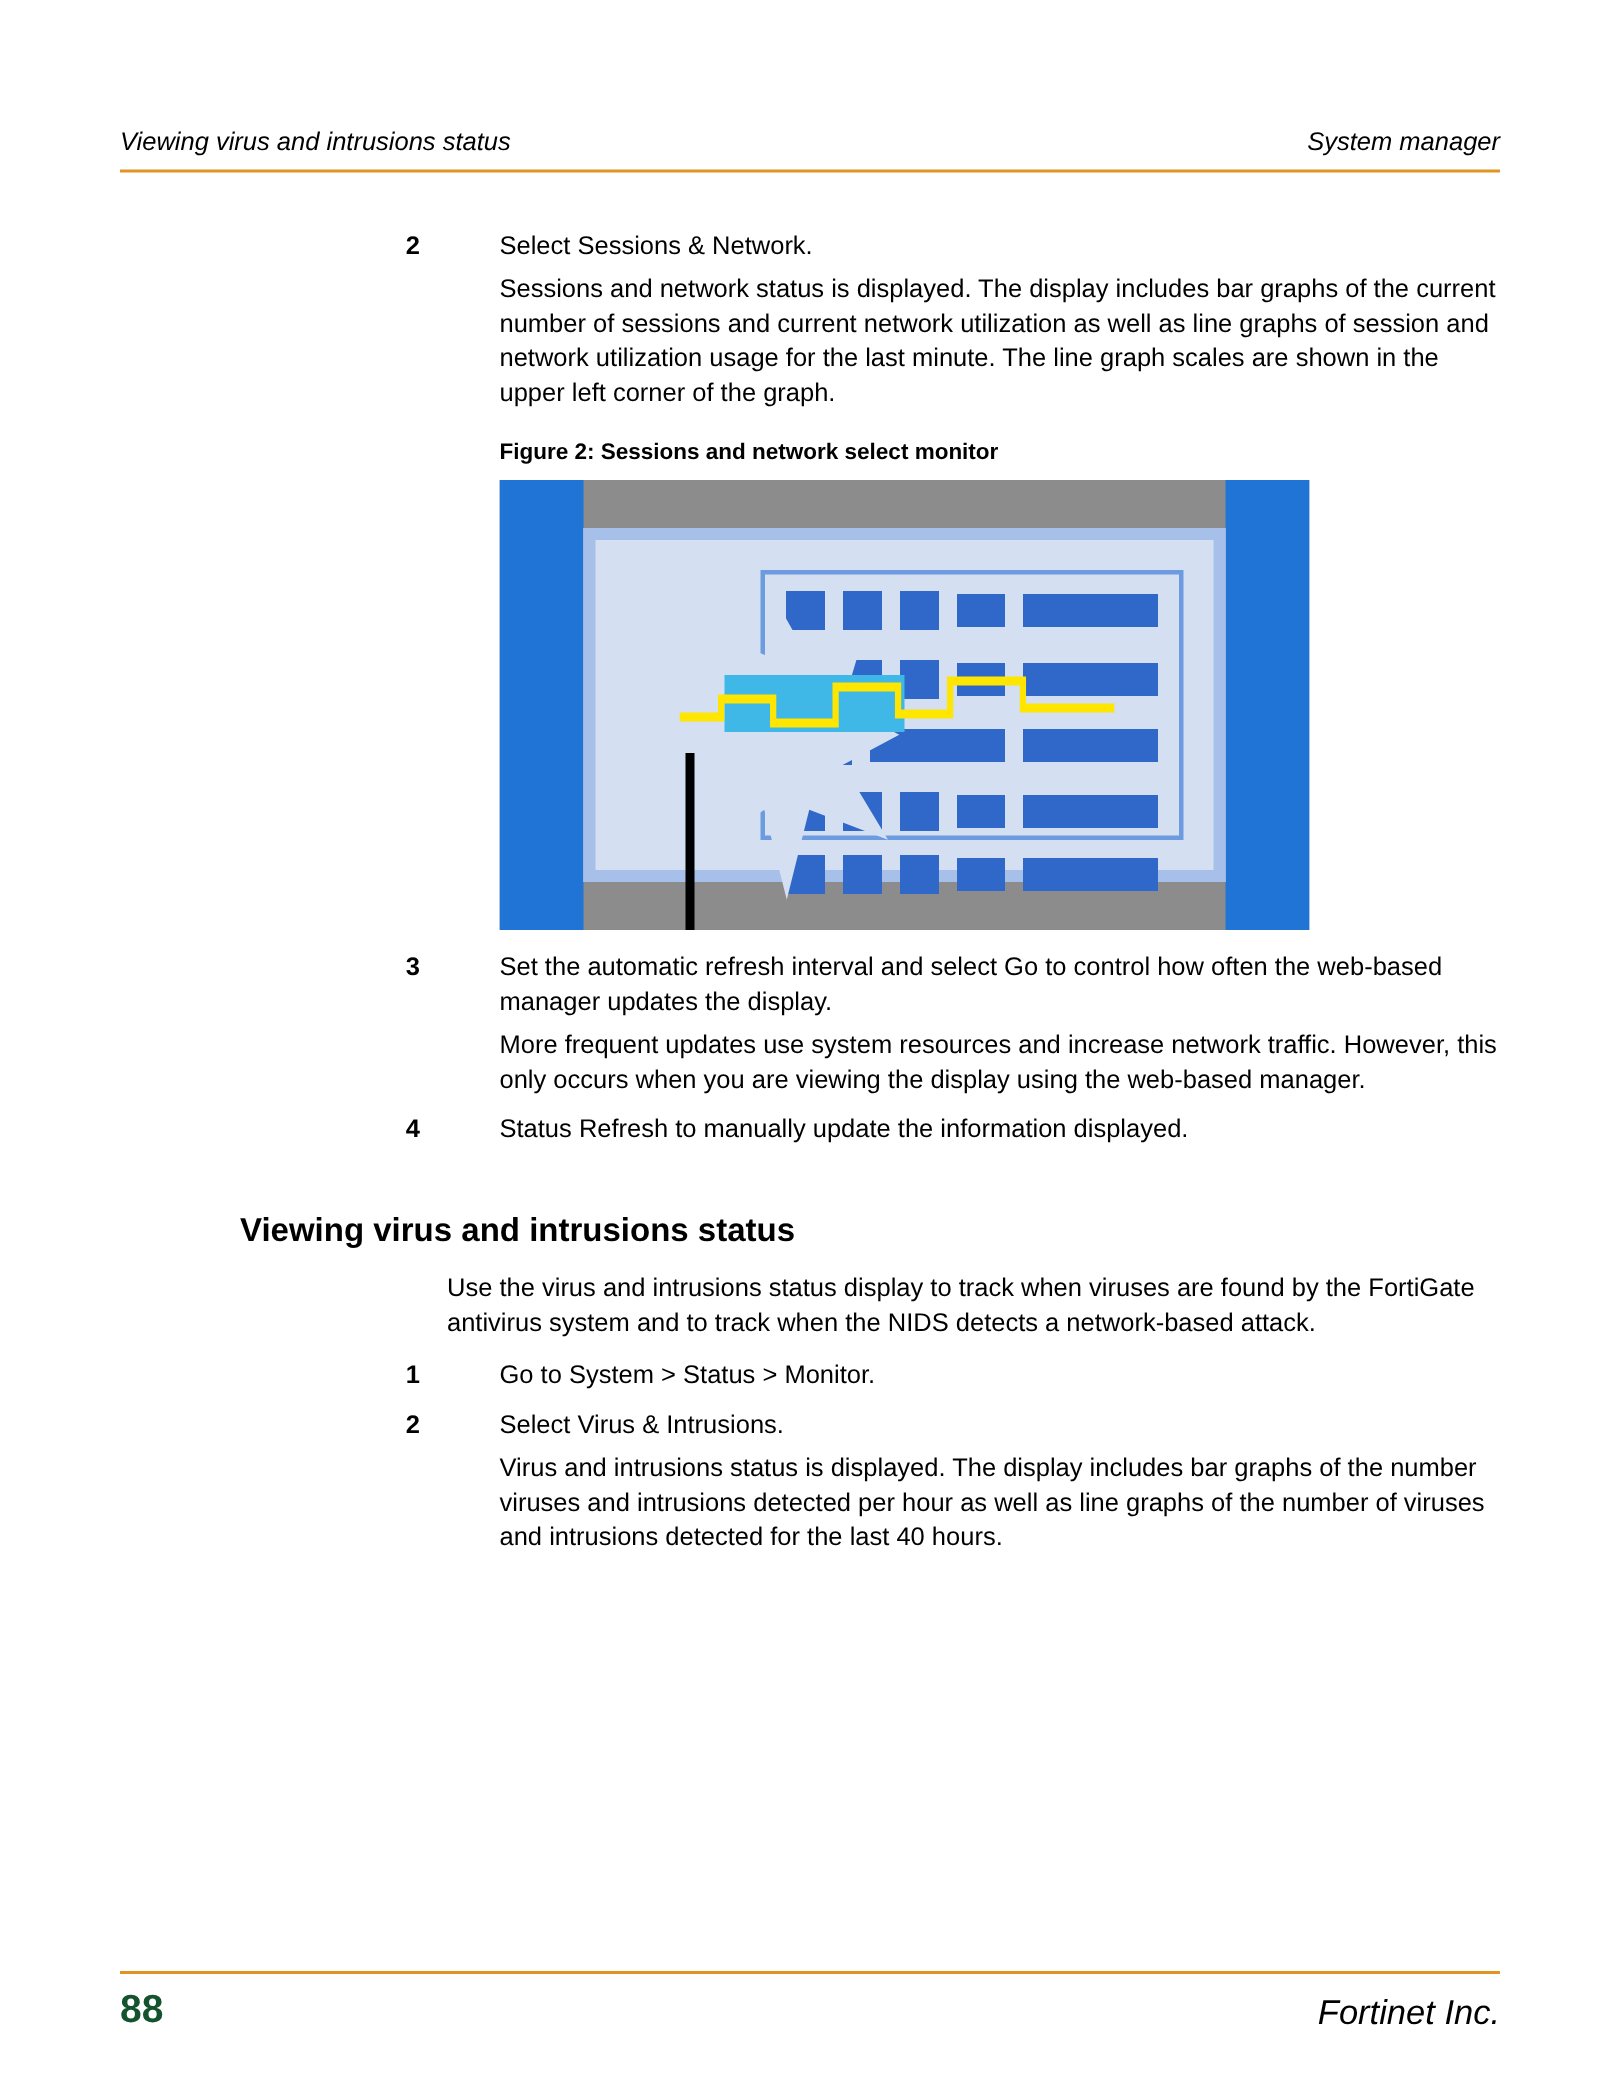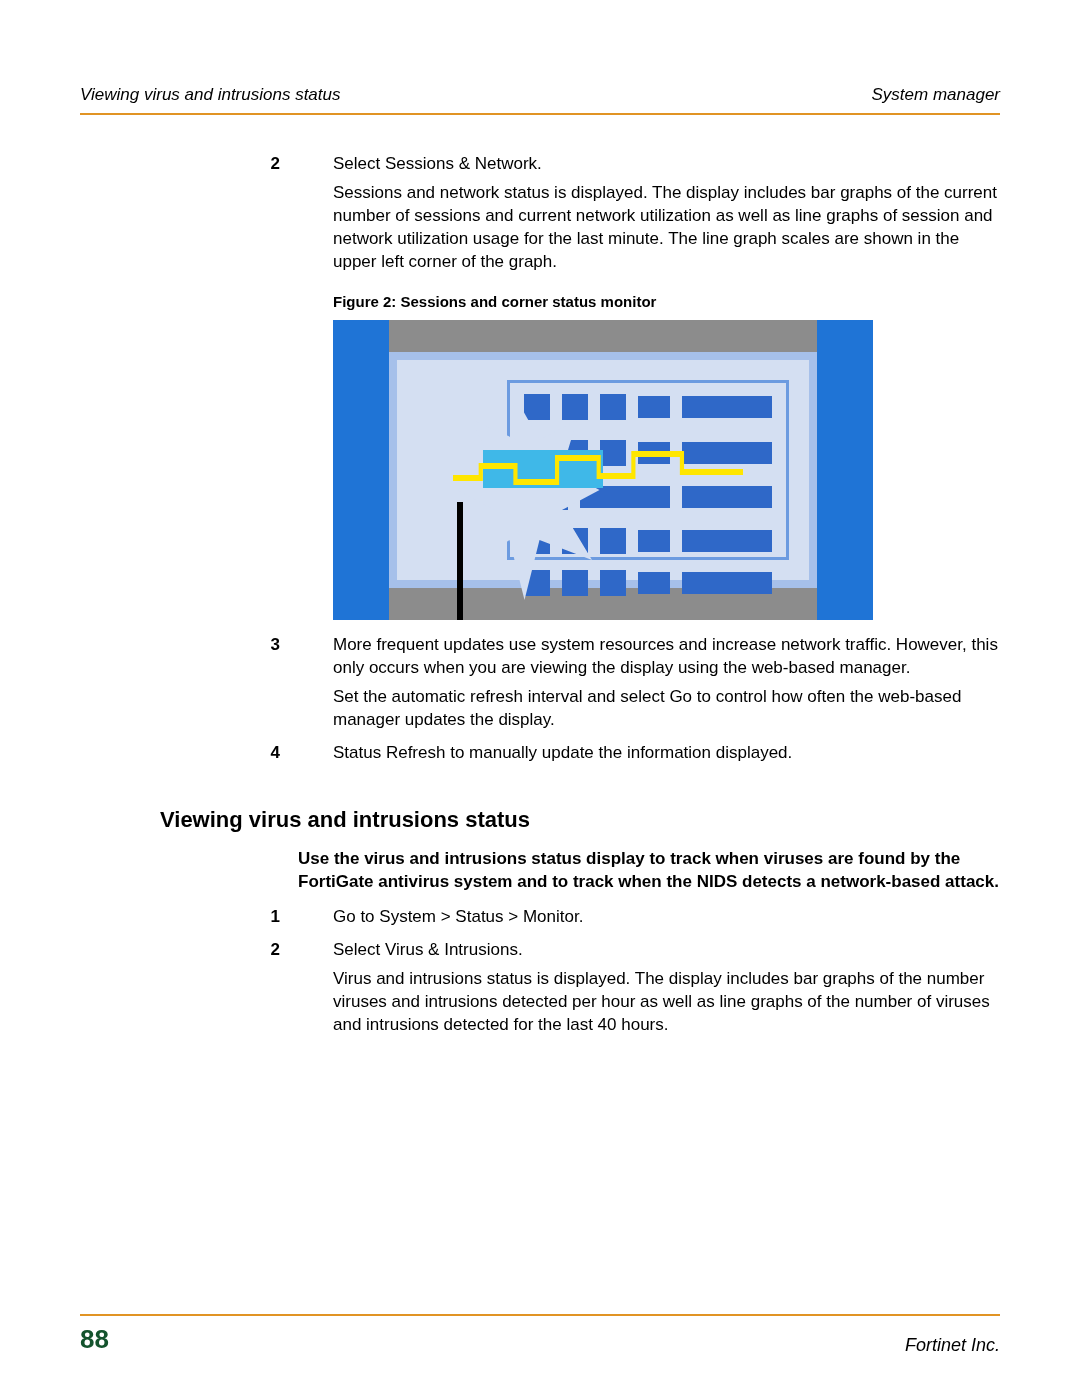--- a/index.html
+++ b/index.html
@@ -56,41 +56,40 @@
     position:relative;
     overflow:hidden;
   }
   .h2-section{
     font-size:22px;
     font-weight:bold;
     margin:34px 0 14px 0;
   }
   .intro-para{
     margin:0 0 12px 0;
-    font-weight:bold;
   }
   .footer{
     position:absolute;
     left:80px;
     right:80px;
     bottom:40px;
     border-top:2px solid #e19424;
     padding-top:6px;
     display:flex;
     justify-content:space-between;
     align-items:flex-end;
   }
   .page-number{
     font-size:26px;
     font-weight:bold;
     color:#14532d;
   }
   .footer-brand{
     font-style:italic;
-    font-size:18px;
+    font-size:23px;
   }
   .bold{font-weight:normal;}
   
   .fig-bg{position:absolute;inset:0;background:#8c8c8c;}
   .fig-side{position:absolute;top:0;bottom:0;width:56px;background:#1f74d6;}
   .fig-side.left{left:0;}
   .fig-side.right{right:0;}
   .fig-panel{
     position:absolute;
     left:56px;right:56px;top:32px;bottom:32px;
@@ -138,21 +137,21 @@
 </div>
 
 <div class="indent-col-wide">
 
   <div class="step-row">
     <div class="step-num">2</div>
     <div class="step-body">
       <p>Select Sessions &amp; Network.</p>
       <p>Sessions and network status is displayed. The display includes bar graphs of the current number of sessions and current network utilization as well as line graphs of session and network utilization usage for the last minute. The line graph scales are shown in the upper left corner of the graph.</p>
 
-      <div class="figure-caption">Figure 2:  Sessions and corner status monitor</div>
+      <div class="figure-caption">Figure 2:  Sessions and network select monitor</div>
       <div class="figure-box">
         <div class="fig-bg"></div>
         <div class="fig-side left"></div>
         <div class="fig-side right"></div>
         <div class="fig-panel">
           <div class="panel-inner">
             <div class="row r1">
                 <div class="sq"></div>
                 <div class="sq"></div>
                 <div class="sq"></div>
@@ -196,22 +195,22 @@
             </svg>
           </div>
         </div>
       </div>
     </div>
   </div>
 
   <div class="step-row" style="margin-top:14px;">
     <div class="step-num">3</div>
     <div class="step-body">
+      <p>Set the automatic refresh interval and select Go to control how often the web-based manager updates the display.</p>
       <p>More frequent updates use system resources and increase network traffic. However, this only occurs when you are viewing the display using the web-based manager.</p>
-      <p>Set the automatic refresh interval and select Go to control how often the web-based manager updates the display.</p>
     </div>
   </div>
 
   <div class="step-row">
     <div class="step-num">4</div>
     <div class="step-body">
       <p>Status Refresh to manually update the information displayed.</p>
     </div>
   </div>
 

